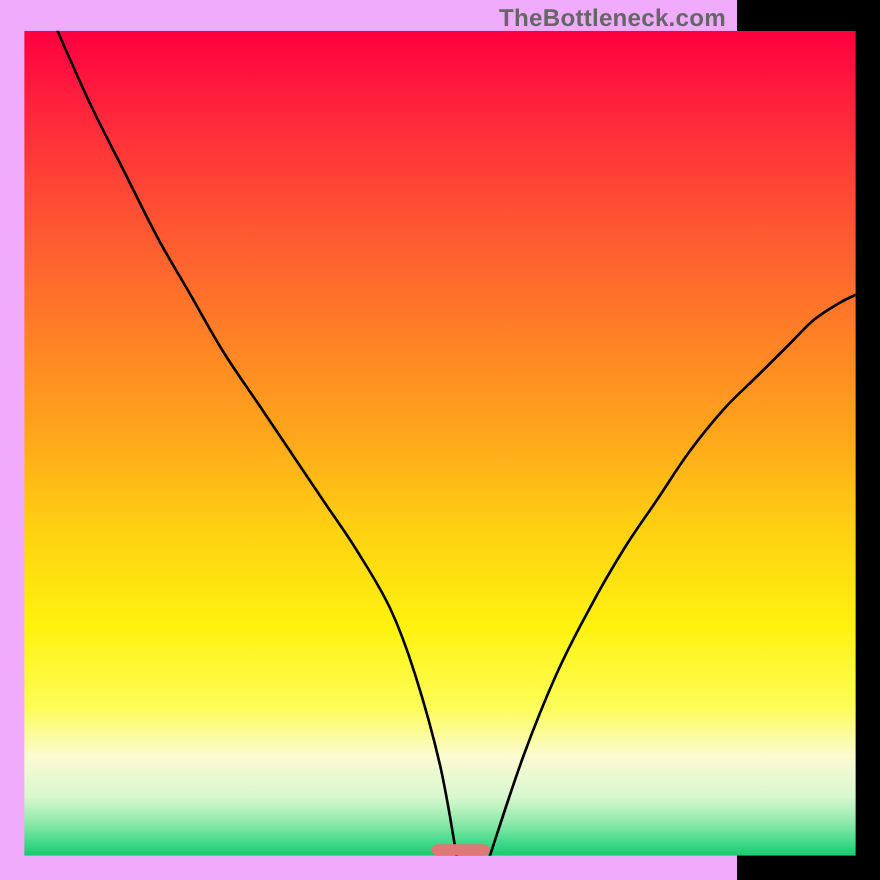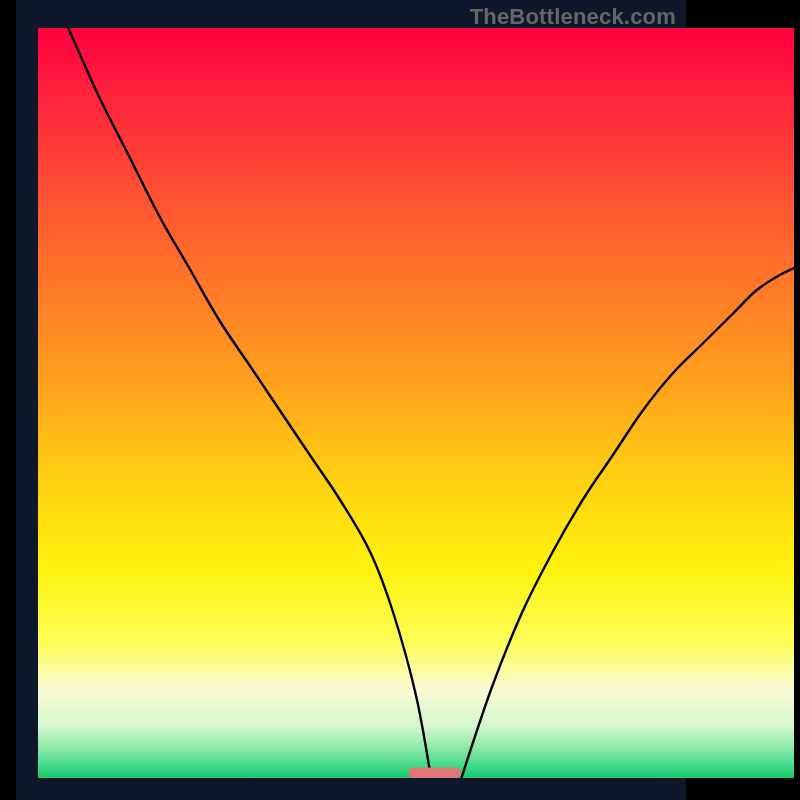--- a/index.html
+++ b/index.html
@@ -7,24 +7,24 @@
     padding: 0;
     width: 800px;
     height: 800px;
     background: #000;
     overflow: hidden;
     font-family: Arial, Helvetica, sans-serif;
   }
   .frame {
     position: absolute;
     top: 0;
-    left: 16px;
+    left: 0;
     width: 670px;
     height: 800px;
-    background: #0f172a;
+    background: #f0abfc;
   }
   .watermark {
     position: absolute;
     top: 4px;
     right: 10px;
     color: #666;
     font-size: 22px;
     font-weight: 600;
     letter-spacing: 0.2px;
     z-index: 5;

